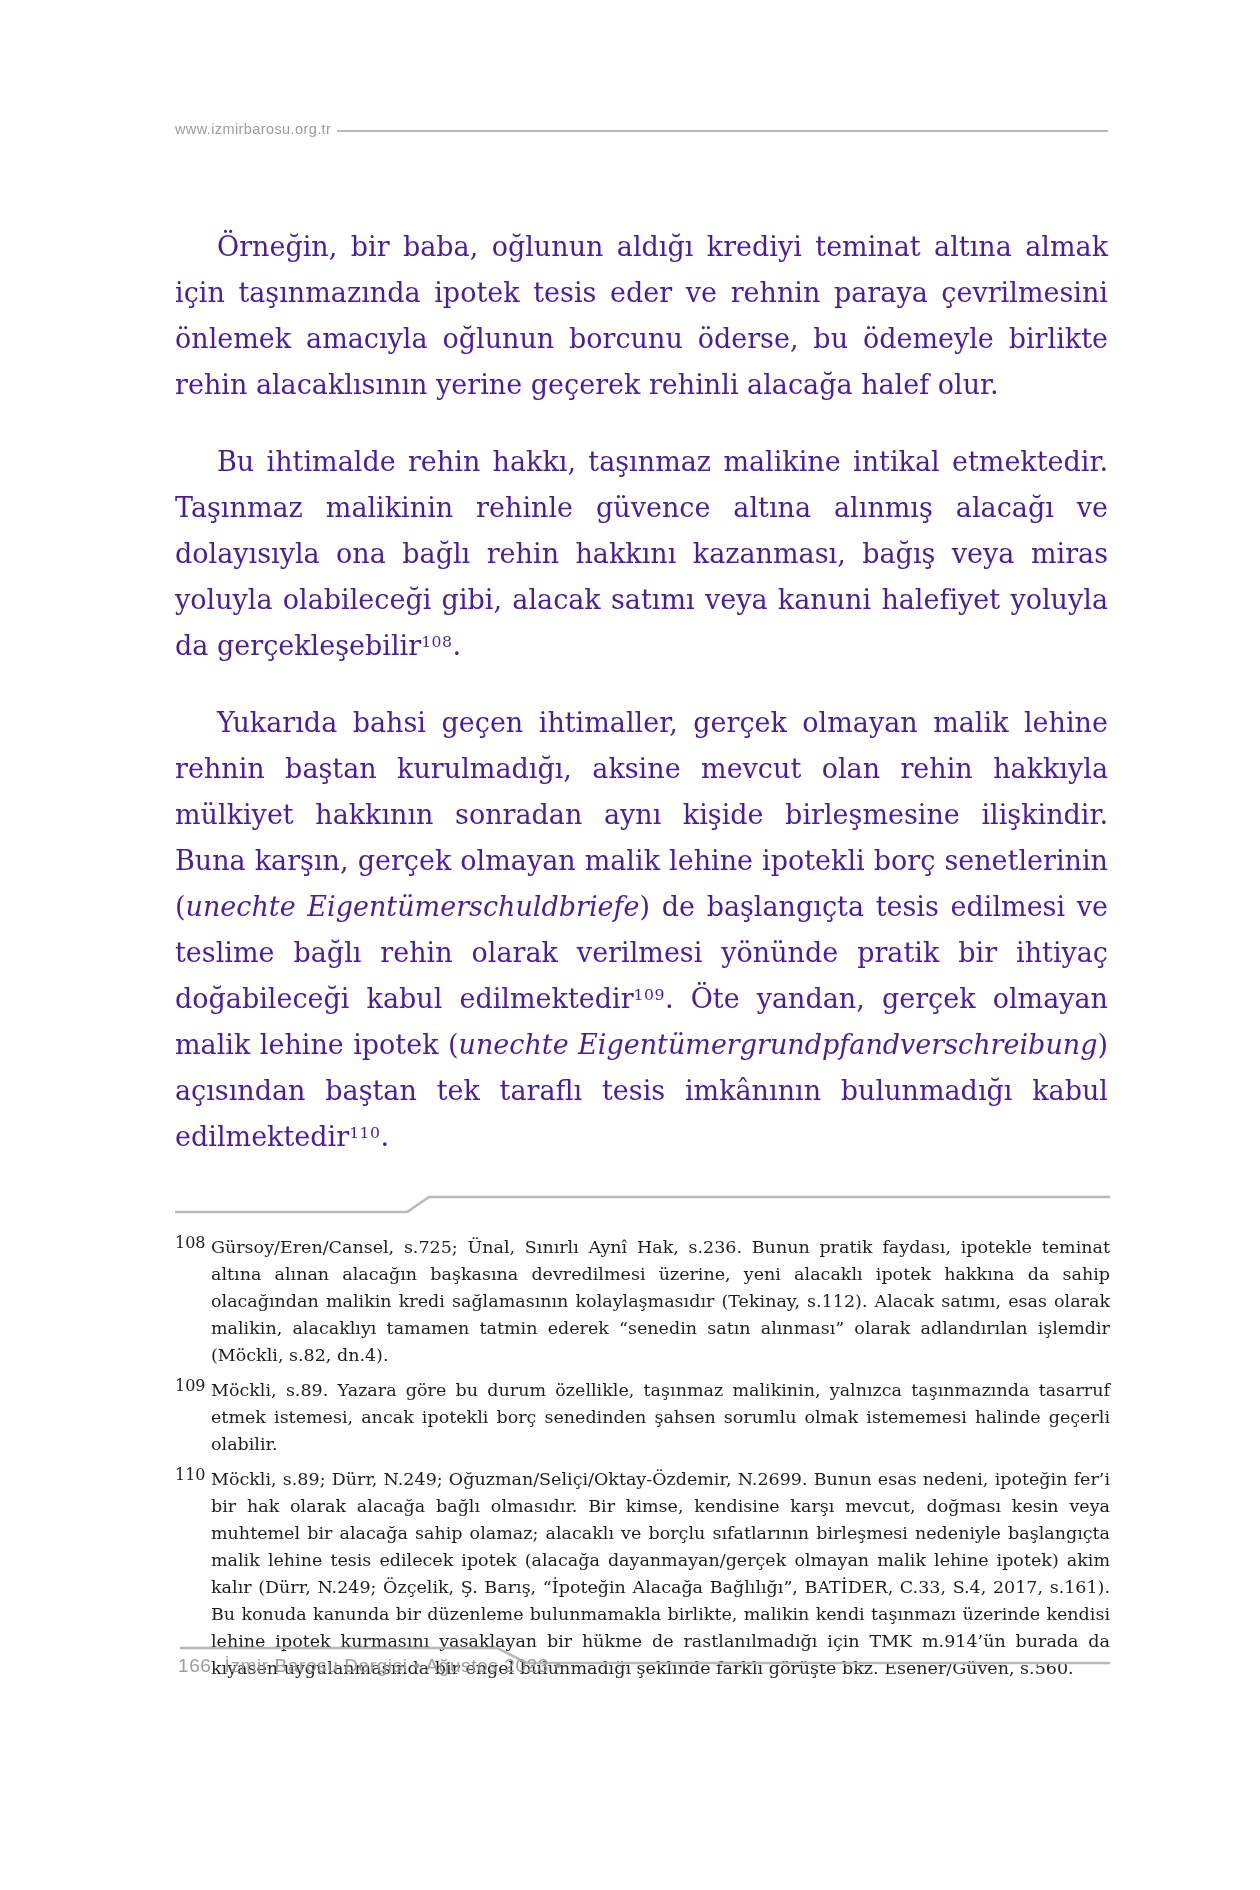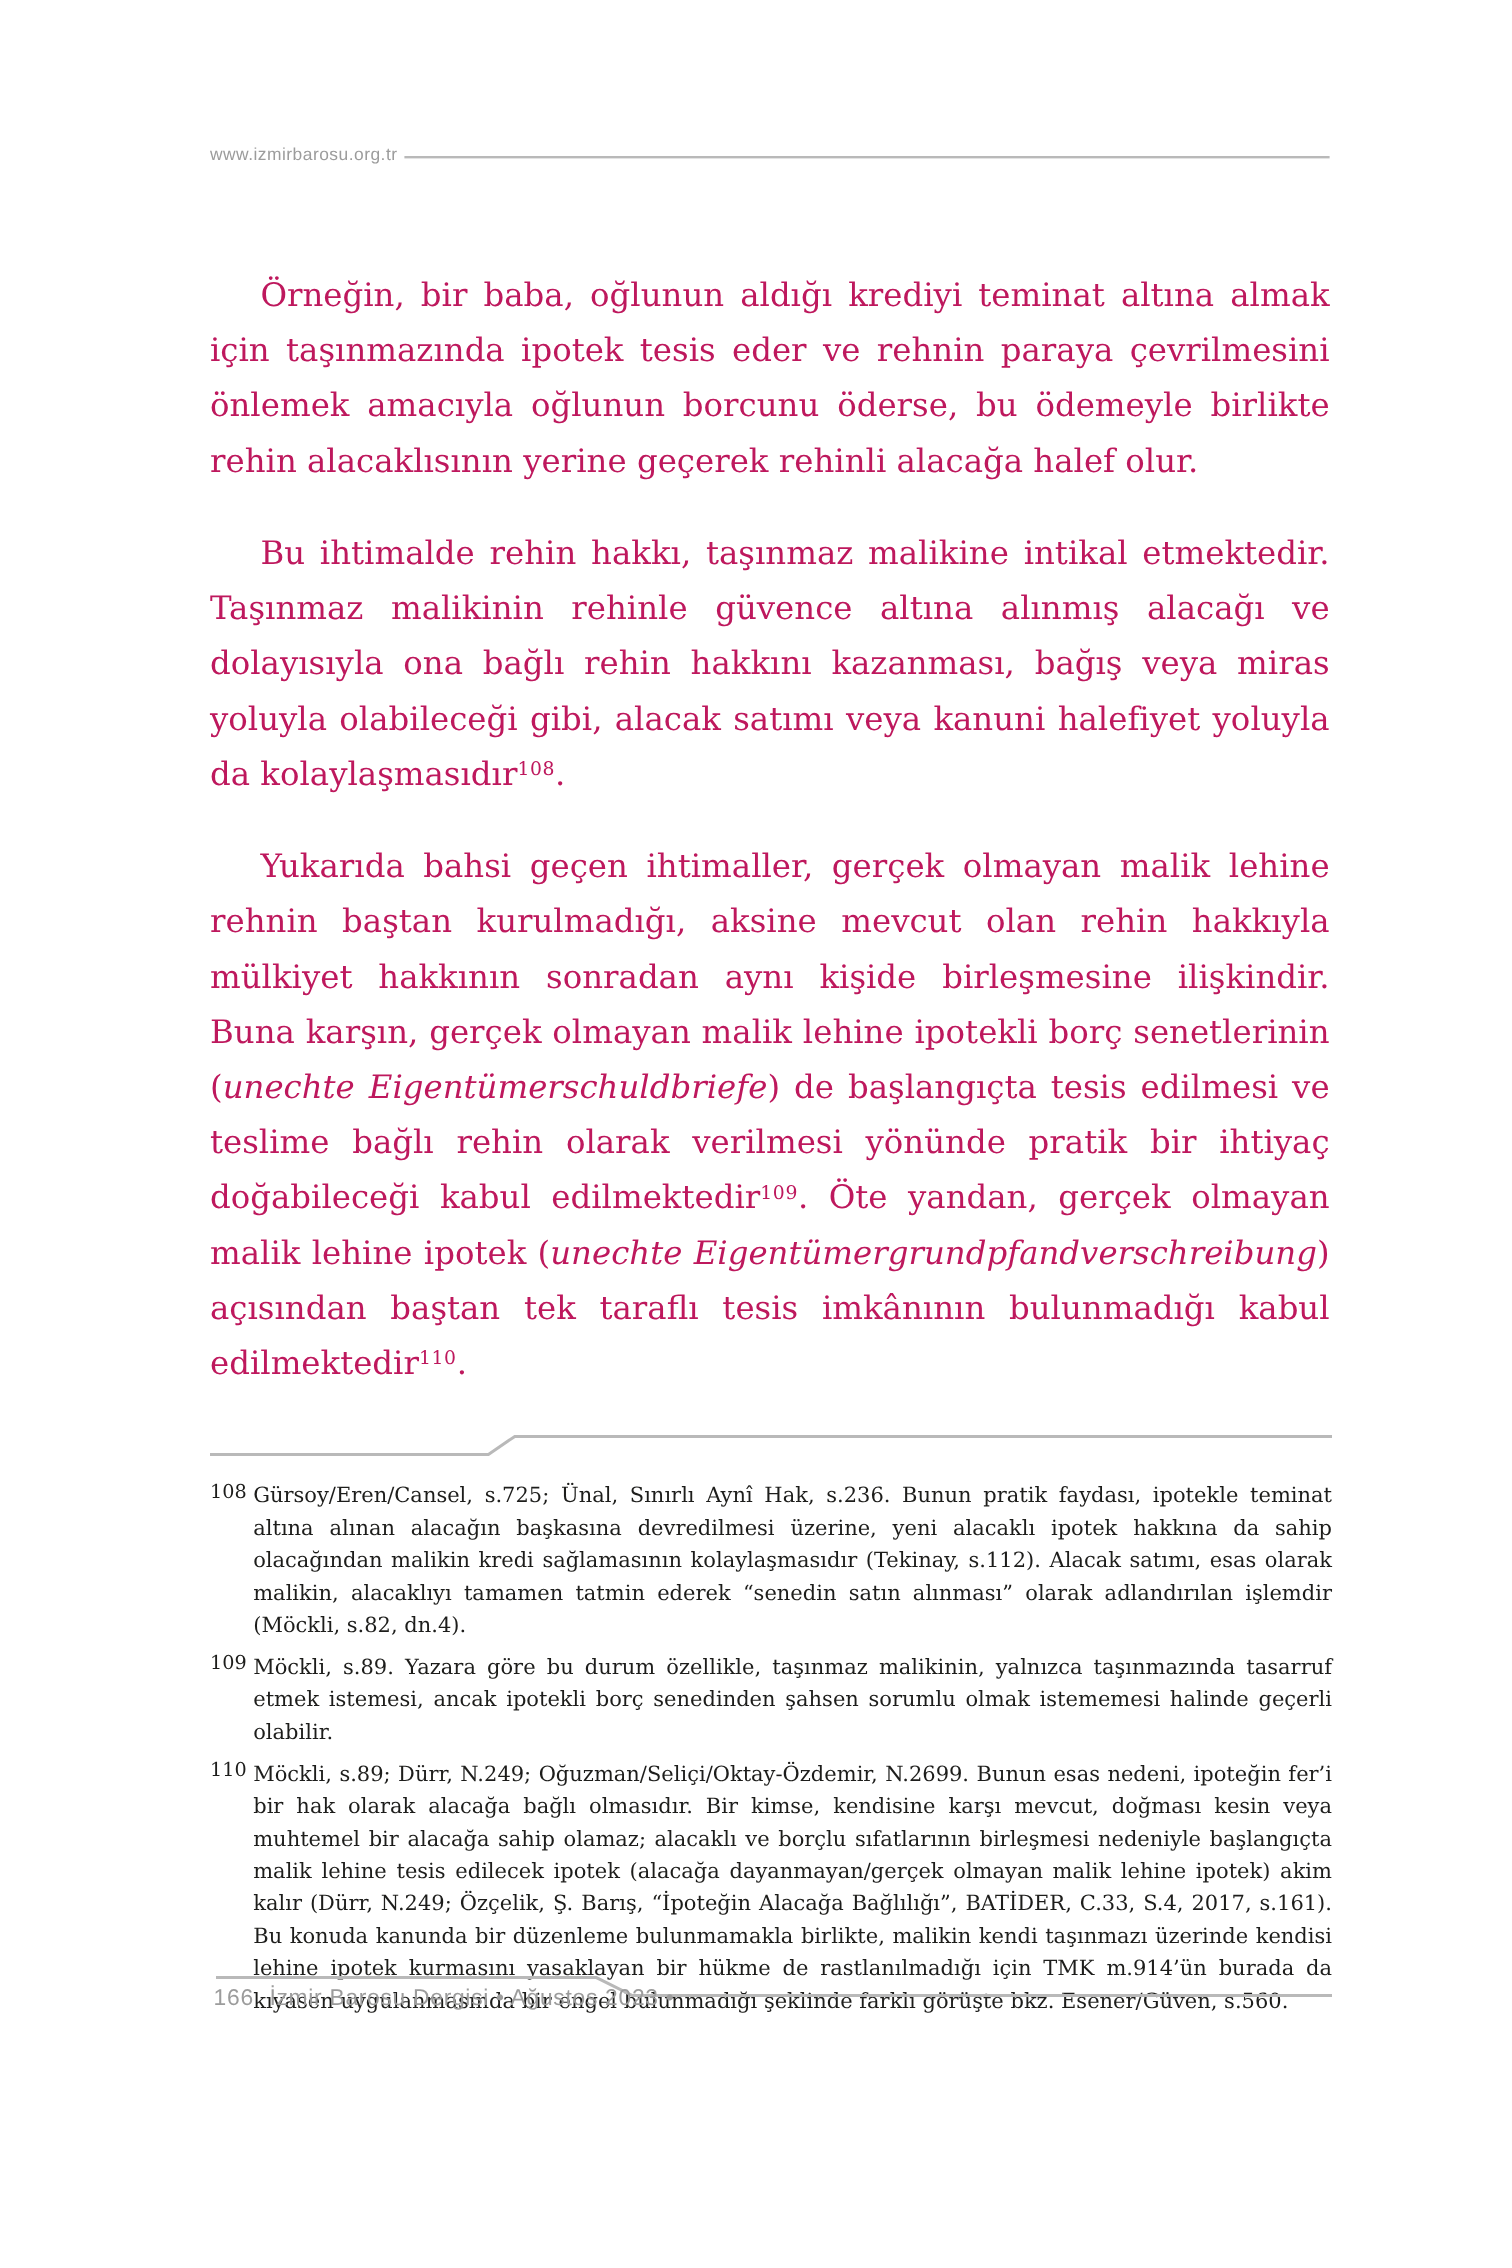--- a/index.html
+++ b/index.html
@@ -35,21 +35,21 @@
 
   
   .content {
     position: absolute;
     left: 175px;
     top: 224px;
     width: 933px;
     font-family: "DejaVu Serif", "Liberation Serif", serif;
     font-size: 27px;
     line-height: 46px;
-    color: #be185d;
+    color: #4c1d95;
     text-align: justify;
   }
   .content p { margin: 0 0 31px 0; text-indent: 42px; }
   .content i { font-style: italic; }
   sup.fnref {
     font-size: 0.58em;
     line-height: 0;
     vertical-align: 8px;
     letter-spacing: 0.5px;
   }
@@ -100,21 +100,21 @@
 
 <div class="page">
 
   <div class="header">
     <span class="header-url">www.izmirbarosu.org.tr</span>
     <span class="header-rule"></span>
   </div>
 
   <main class="content">
     <p><span>Örneğin, bir baba, oğlunun aldığı krediyi teminat altına almak için taşınmazında ipotek tesis eder ve rehnin paraya çevrilmesini önlemek amacıyla oğlunun borcunu öderse, bu ödemeyle birlikte rehin alacaklısının yerine geçerek rehinli alacağa halef olur.</span></p>
-    <p><span>Bu ihtimalde rehin hakkı, taşınmaz malikine intikal etmektedir. Taşınmaz malikinin rehinle güvence altına alınmış alacağı ve dolayısıyla ona bağlı rehin hakkını kazanması, bağış veya miras yoluyla olabileceği gibi, alacak satımı veya kanuni halefiyet yoluyla da kolaylaşmasıdır</span><sup class="fnref">108</sup><span>.</span></p>
+    <p><span>Bu ihtimalde rehin hakkı, taşınmaz malikine intikal etmektedir. Taşınmaz malikinin rehinle güvence altına alınmış alacağı ve dolayısıyla ona bağlı rehin hakkını kazanması, bağış veya miras yoluyla olabileceği gibi, alacak satımı veya kanuni halefiyet yoluyla da gerçekleşebilir</span><sup class="fnref">108</sup><span>.</span></p>
     <p><span>Yukarıda bahsi geçen ihtimaller, gerçek olmayan malik lehine rehnin baştan kurulmadığı, aksine mevcut olan rehin hakkıyla mülkiyet hakkının sonradan aynı kişide birleşmesine ilişkindir. Buna karşın, gerçek olmayan malik lehine ipotekli borç senetlerinin (</span><i>unechte Eigentümerschuldbriefe</i><span>) de başlangıçta tesis edilmesi ve teslime bağlı rehin olarak verilmesi yönünde pratik bir ihtiyaç doğabileceği kabul edilmektedir</span><sup class="fnref">109</sup><span>. Öte yandan, gerçek olmayan malik lehine ipotek (</span><i>unechte Eigentümergrundpfandverschreibung</i><span>) açısından baştan tek taraflı tesis imkânının bulunmadığı kabul edilmektedir</span><sup class="fnref">110</sup><span>.</span></p>
   </main>
 
   <svg class="rule-svg fn-sep" width="935" height="20">
     <polyline points="0,17 232,17 254,2 935,2"></polyline>
   </svg>
 
   <section class="footnotes">
     <div class="footnote">
       <span class="fn-num">108</span>

